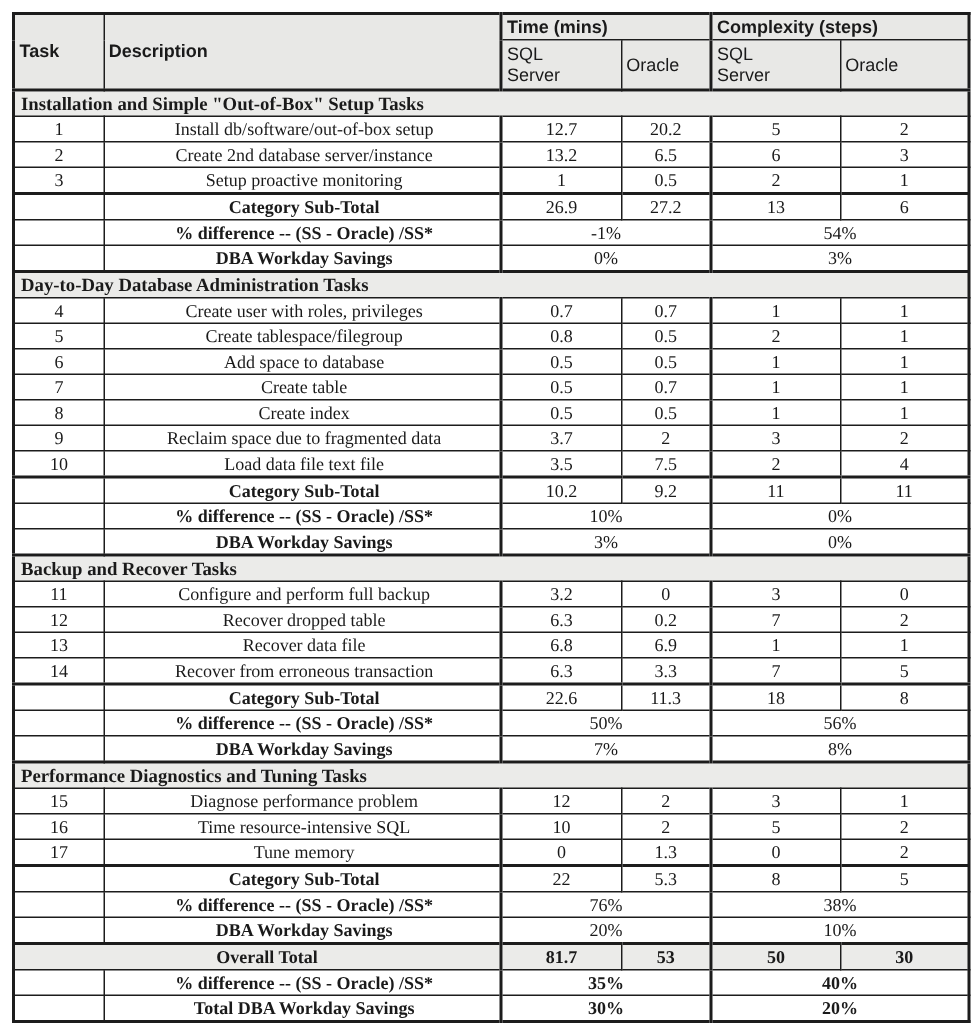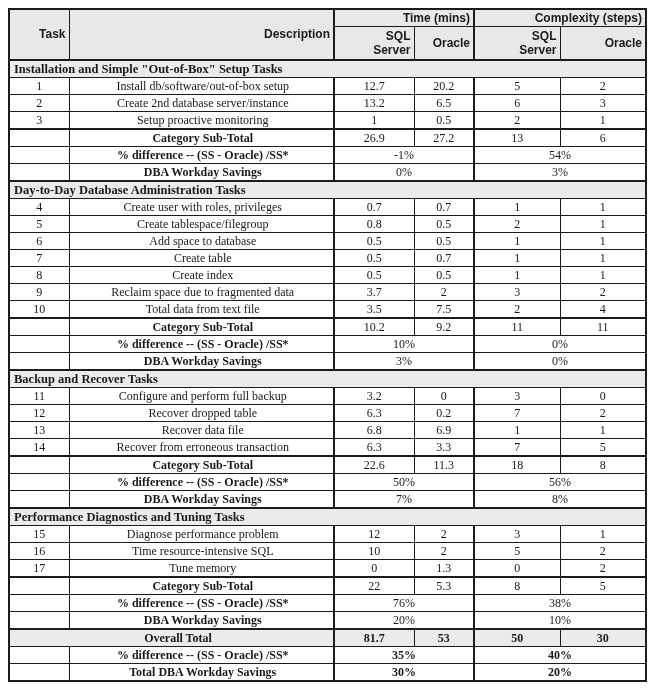--- a/index.html
+++ b/index.html
@@ -1,22 +1,22 @@
 <!DOCTYPE html>
 <html style="--border: #1c1c1c; --header-bg: #e8e8e6; --section-bg: #ebebe9;"><head>
 <meta charset="utf-8">
 <style>
   html,body{margin:0;padding:0;background:#ffffff;}
   body{width:653px;height:689px;font-family:"Liberation Serif",serif;color:#1a1a1a;}
   .page{padding:8px 8px 0 8px;}
   table.tbl{border-collapse:collapse;width:637px;table-layout:fixed;border:2px solid var(--border,#1c1c1c);}
   .tbl th,.tbl td{border:1px solid var(--border,#1c1c1c);font-size:12px;line-height:14px;padding:1px 3px;overflow:hidden;white-space:nowrap;vertical-align:middle;}
-  thead th{font-family:"Liberation Sans",sans-serif;font-weight:bold;background:var(--header-bg,#e8e8e6);text-align:right;}
+  thead th{font-family:"Liberation Sans",sans-serif;font-weight:bold;background:var(--header-bg,#e8e8e6);text-align:left;}
   th.rowhead{vertical-align:bottom;padding-bottom:18px;}
-  tr.h2 th.sub{white-space:pre-line;font-weight:bold;height:30px;line-height:14px;}
+  tr.h2 th.sub{white-space:pre-line;font-weight:normal;height:30px;line-height:14px;}
   th.grp{border-bottom:1px solid var(--border,#1c1c1c);}
   .gl{border-left:2px solid var(--border,#1c1c1c) !important;}
   thead{border-bottom:2px solid var(--border,#1c1c1c);}
   tr.section td{background:var(--section-bg,#ebebe9);font-weight:bold;font-size:12.5px;border-top:2px solid var(--border,#1c1c1c);text-align:left;padding-left:4px;}
   td.num{text-align:center;}
   td.desc{text-align:center;padding-left:6px;}
   td.val{text-align:center;}
   .b{font-weight:bold;margin-top:10px;}
   tr.subtotal td{border-top:2px solid var(--border,#1c1c1c);}
   tr.overall td{border-top:2px solid var(--border,#1c1c1c);background:var(--section-bg,#ebebe9);font-weight:bold;}
@@ -146,21 +146,21 @@
         <tr>
           <td class="num">9</td>
           <td class="desc">Reclaim space due to fragmented data</td>
           <td class="val gl">3.7</td>
           <td class="val">2</td>
           <td class="val gl">3</td>
           <td class="val">2</td>
         </tr>
         <tr>
           <td class="num">10</td>
-          <td class="desc">Total data from text file</td>
+          <td class="desc">Load data file text file</td>
           <td class="val gl">3.5</td>
           <td class="val">7.5</td>
           <td class="val gl">2</td>
           <td class="val">4</td>
         </tr>
         <tr class="subtotal">
           <td class="num"></td>
           <td class="desc b">Category Sub-Total</td>
           <td class="val gl">10.2</td>
           <td class="val">9.2</td>

